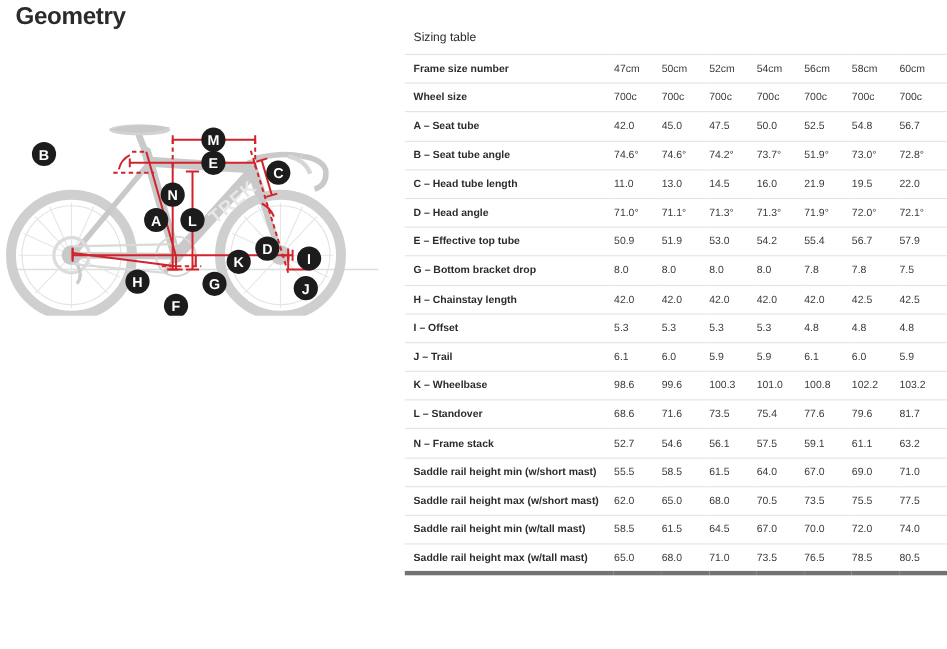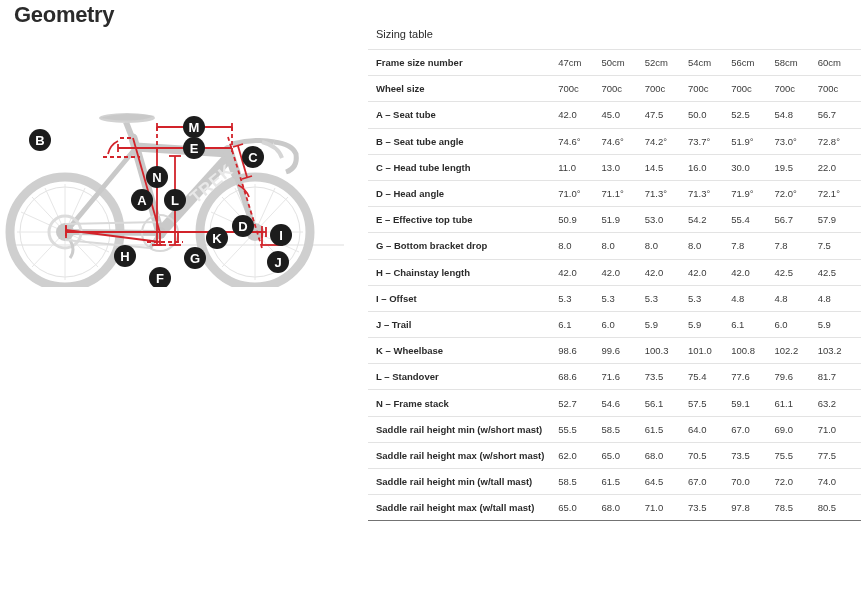--- a/index.html
+++ b/index.html
@@ -71,21 +71,21 @@
   }
   table.sizing td.val {
     width: 43.2px;
     text-align: left;
   }
   table.sizing tr.header-row td {
     font-weight: bold;
     color: #2b2b2b;
   }
   table.sizing tr.header-row td.val { font-weight: normal; color:#3b3b3b; }
-  table.sizing tr:last-child td { border-bottom: 1px solid #737373; }
+  table.sizing tr:last-child td { border-bottom: 4px solid #737373; }
 
   
   .lbl-c { fill: #1c1c1c; }
   .lbl-t { fill: #ffffff; font-family: "Liberation Sans", sans-serif;
            font-size: 13px; font-weight: bold; text-anchor: middle; }
   .gline { stroke: #d2232a; stroke-width: 1.8; fill: none; }
   .gdash { stroke: #d2232a; stroke-width: 1.8; fill: none; stroke-dasharray: 4 3; }
   .ground{ stroke:#dddddd; stroke-width:1.2; }
 </style>
 </head>
@@ -332,21 +332,21 @@
             <td class="val">51.9°</td>
             <td class="val">73.0°</td>
             <td class="val">72.8°</td>
           </tr>
           <tr>
             <td class="rowlabel">C – Head tube length</td>
             <td class="val">11.0</td>
             <td class="val">13.0</td>
             <td class="val">14.5</td>
             <td class="val">16.0</td>
-            <td class="val">30.0</td>
+            <td class="val">21.9</td>
             <td class="val">19.5</td>
             <td class="val">22.0</td>
           </tr>
           <tr>
             <td class="rowlabel">D – Head angle</td>
             <td class="val">71.0°</td>
             <td class="val">71.1°</td>
             <td class="val">71.3°</td>
             <td class="val">71.3°</td>
             <td class="val">71.9°</td>
@@ -462,21 +462,21 @@
             <td class="val">70.0</td>
             <td class="val">72.0</td>
             <td class="val">74.0</td>
           </tr>
           <tr>
             <td class="rowlabel">Saddle rail height max (w/tall mast)</td>
             <td class="val">65.0</td>
             <td class="val">68.0</td>
             <td class="val">71.0</td>
             <td class="val">73.5</td>
-            <td class="val">97.8</td>
+            <td class="val">76.5</td>
             <td class="val">78.5</td>
             <td class="val">80.5</td>
           </tr>
         </tbody>
     </table>
   </div>
 
 </div>
 
 </body></html>

